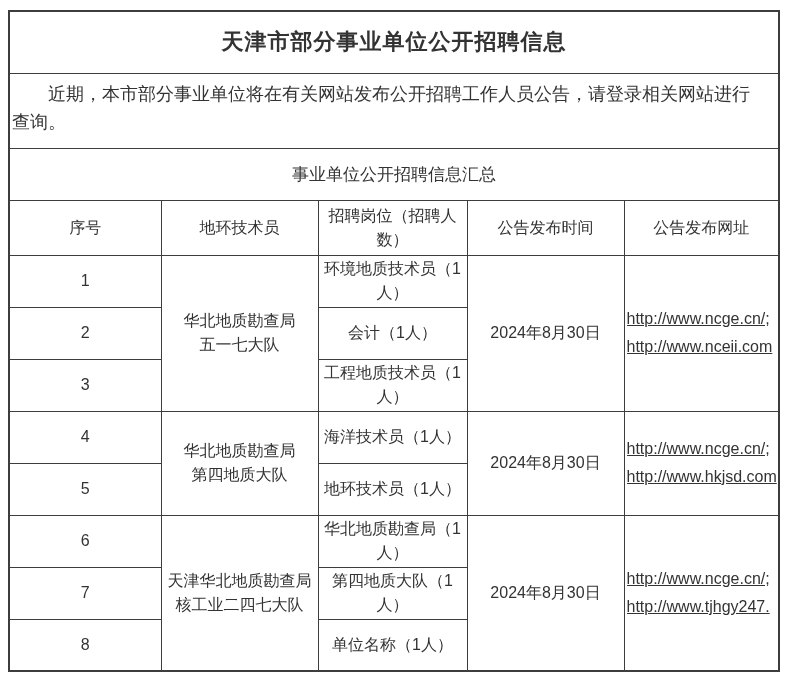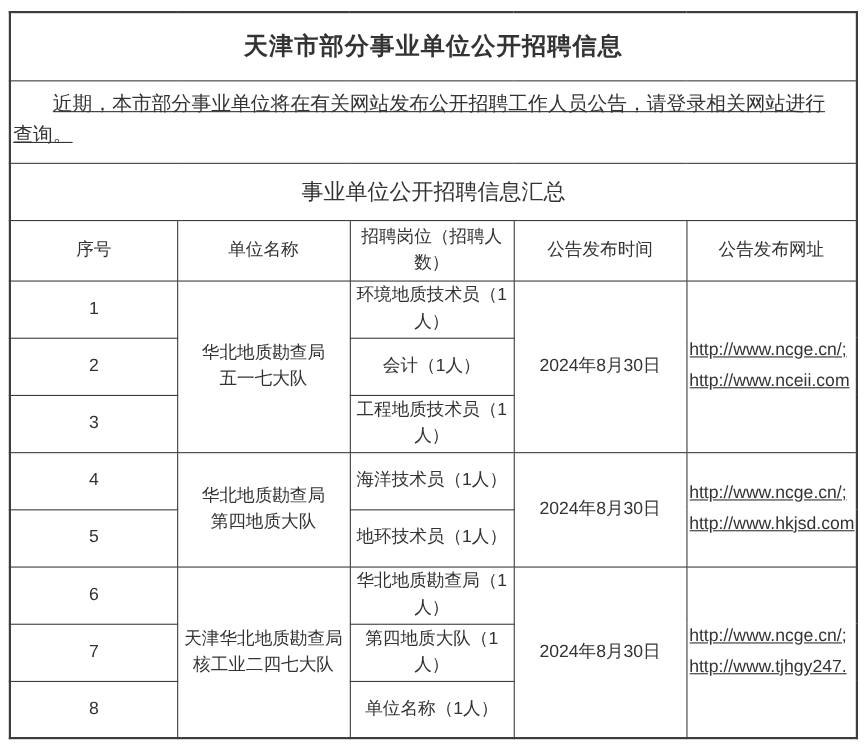--- a/index.html
+++ b/index.html
@@ -37,26 +37,25 @@
     font-weight: bold;
     letter-spacing: 1px;
   }
   td.intro {
     height: 74px;
     font-size: 18px;
     line-height: 28px;
     text-align: left;
     padding: 6px 12px 12px 2px;
     text-indent: 2em;
-    text-decoration: underline;
   }
   td.caption {
     height: 52px;
     text-align: center;
-    font-size: 20px;
+    font-size: 17px;
   }
   tr.r-head td {
     height: 55px;
     text-align: center;
     font-size: 16px;
     line-height: 24px;
     padding: 0 4px;
   }
   tr.r-data td {
     height: 52px;
@@ -100,21 +99,21 @@
         <td class="title" colspan="5">天津市部分事业单位公开招聘信息</td>
       </tr>
       <tr class="r-intro">
         <td class="intro" colspan="5">近期，本市部分事业单位将在有关网站发布公开招聘工作人员公告，请登录相关网站进行查询。</td>
       </tr>
       <tr class="r-caption">
         <td class="caption" colspan="5">事业单位公开招聘信息汇总</td>
       </tr>
       <tr class="r-head">
         <td>序号</td>
-        <td>单位名称</td>
+        <td>地环技术员</td>
         <td>招聘岗位（招聘人数）</td>
         <td>公告发布时间</td>
         <td>公告发布网址</td>
       </tr>
 
       <tr class="r-data">
         <td class="c">1</td>
         <td class="c unit" rowspan="3">华北地质勘查局
 五一七大队</td>
         <td class="c">环境地质技术员（1人）</td>

